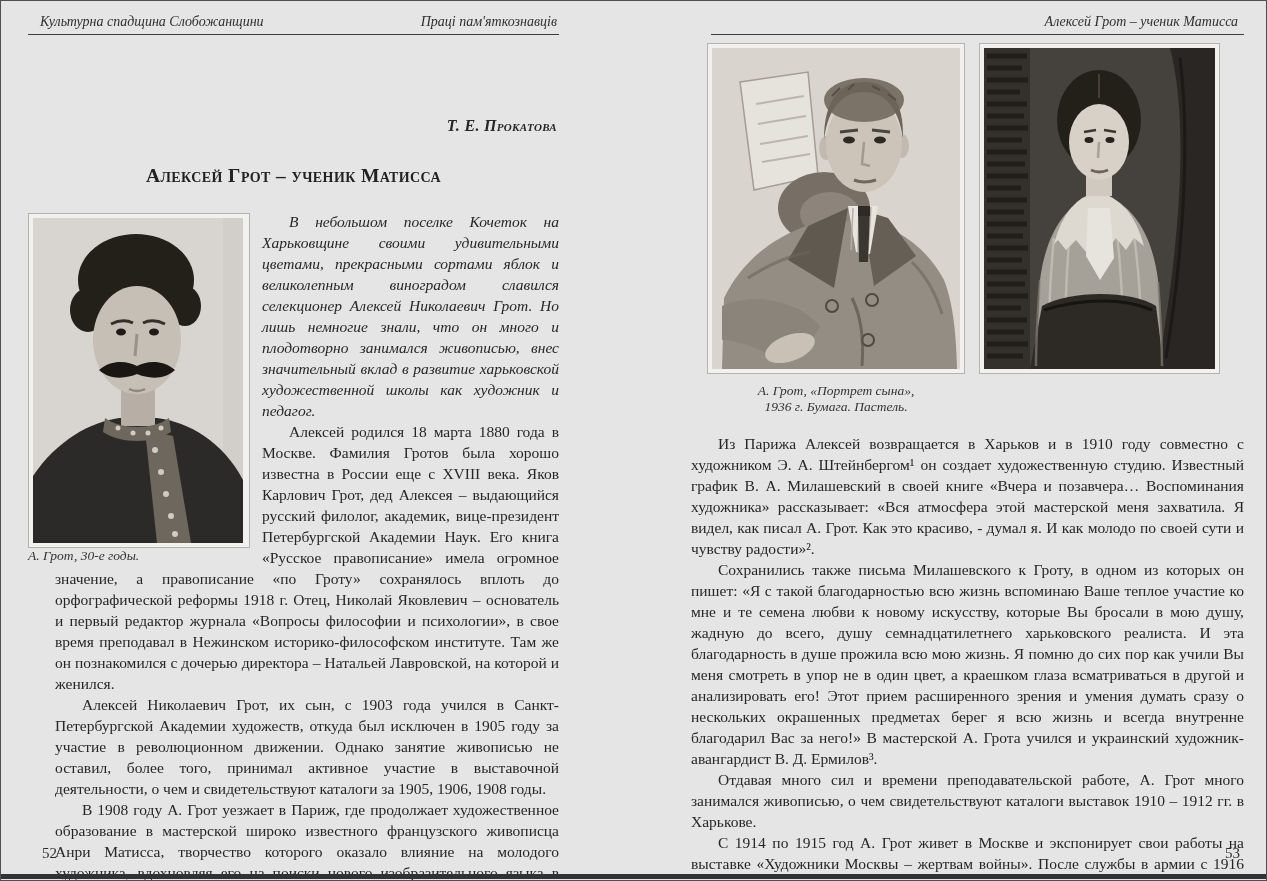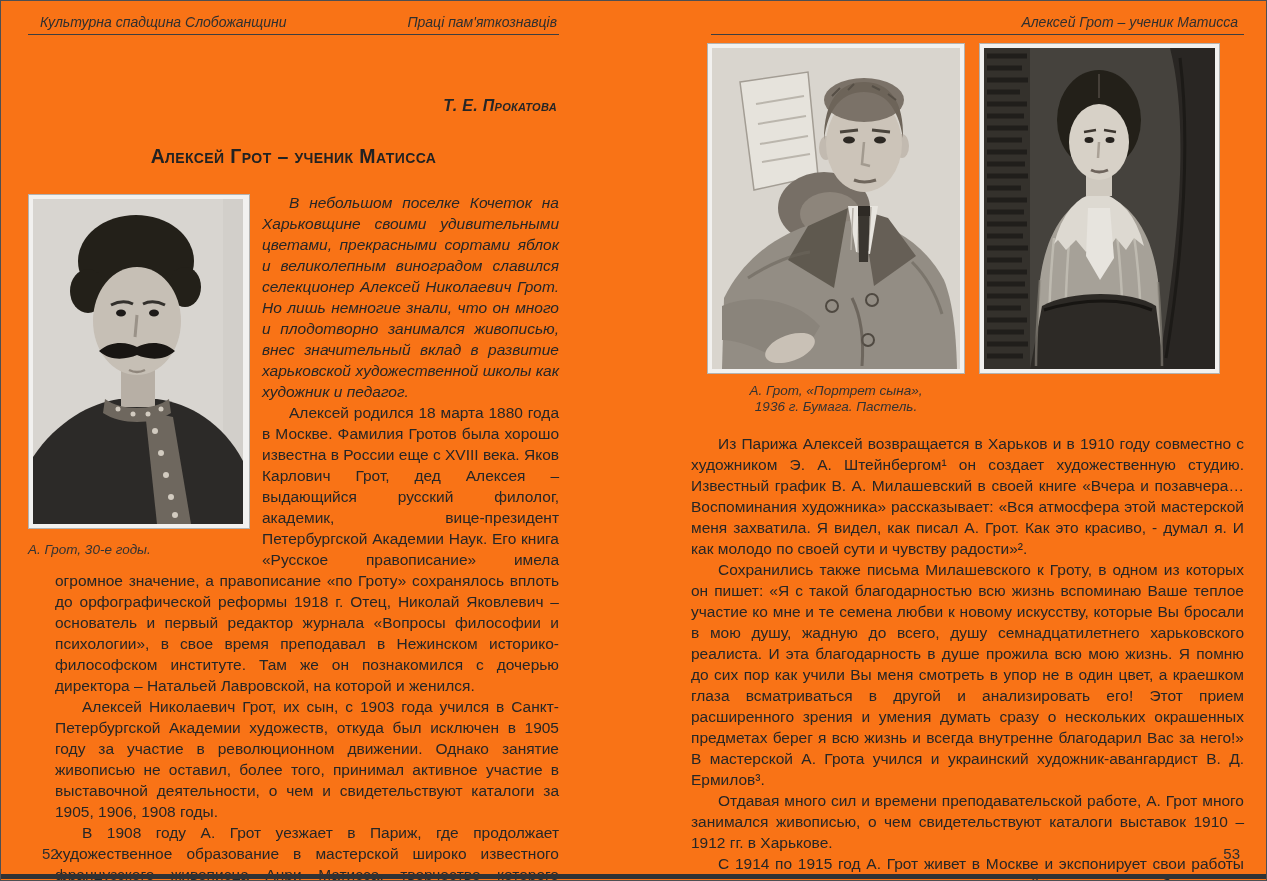--- a/index.html
+++ b/index.html
@@ -1,45 +1,45 @@
 <!DOCTYPE html>
 <html lang="ru"><head>
 <meta charset="utf-8">
 <style>
   html,body{margin:0;padding:0;}
   .sheet{
     position:relative; width:1267px; height:881px; box-sizing:border-box;
-    background:#f97316; border:1px solid #4e4f52; overflow:hidden;
-    font-family:Liberation Sans, sans-serif; color:#262626;
+    background:#e5e5e5; border:1px solid #4e4f52; overflow:hidden;
+    font-family:Liberation Serif, serif; color:#262626;
   }
   .page-left{position:absolute; left:27px; top:0; width:531px;}
   .page-right{position:absolute; left:663px; top:0; width:580px;}
 
   .pg-header{
     display:flex; justify-content:space-between; align-items:flex-end;
     padding:13px 2px 4px 12px; border-bottom:1.5px solid #3e3e40;
     font-style:italic; font-size:14px; color:#2f2f2f;
   }
   .page-right .pg-header{justify-content:flex-end; margin-left:47px; padding-right:6px; padding-left:0;}
 
   .author{
-    margin-top:62px; text-align:right; font-style:italic; font-weight:bold;
+    margin-top:82px; text-align:right; font-style:italic; font-weight:bold;
     font-variant:small-caps; font-size:16px; letter-spacing:.3px; padding-right:2px;
   }
   .title{
     margin:30px 0 0 0; text-align:center; font-size:19.5px; font-weight:bold;
     font-variant:small-caps; letter-spacing:.4px; color:#222;
   }
   .content{margin-top:24px;}
   .content::after{content:""; display:block; clear:both;}
 
   .photo-fig{float:left; width:222px; margin:2px 12px 4px 0;}
   .frame{background:#f2f1ef; border:1px solid #b3b3b1; padding:4px;}
   .frame svg{display:block;}
-  .photo-cap{margin-top:13px; font-style:italic; font-size:13.5px; color:#333;}
+  .photo-cap{font-style:italic; font-size:13.5px; color:#333;}
 
   .para{margin:0; font-size:15.5px; line-height:21px; text-align:justify; text-indent:27px;padding-left:27px;}
   .para.intro{font-style:italic;}
 
   .figures{display:flex; gap:14px; margin:8px 0 0 43px;}
   .figure{text-align:center;}
   .fig-cap{margin-top:9px; font-style:italic; font-size:13.5px; line-height:16px; color:#333;}
   .rp-body{margin-top:18px;}
 
   .pagenum{position:absolute; bottom:18px; font-size:15px; color:#2f2f2f;}

